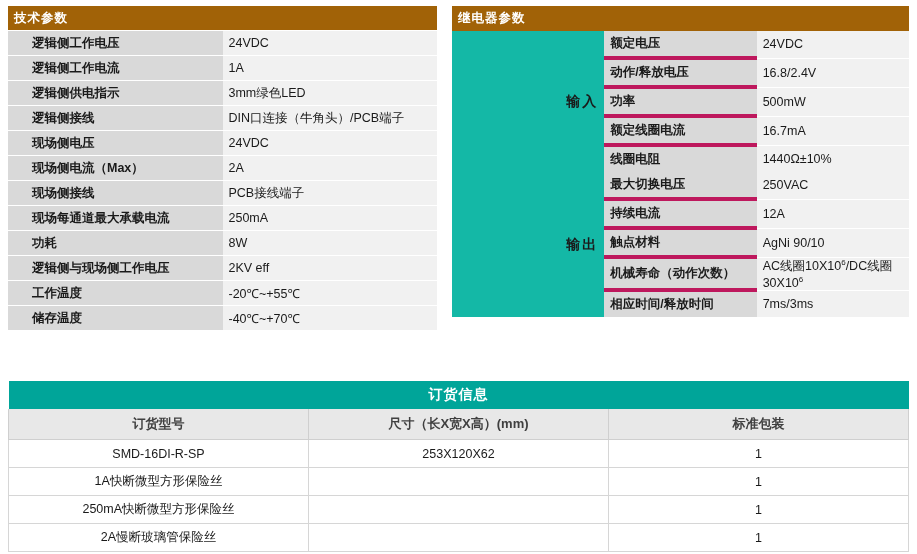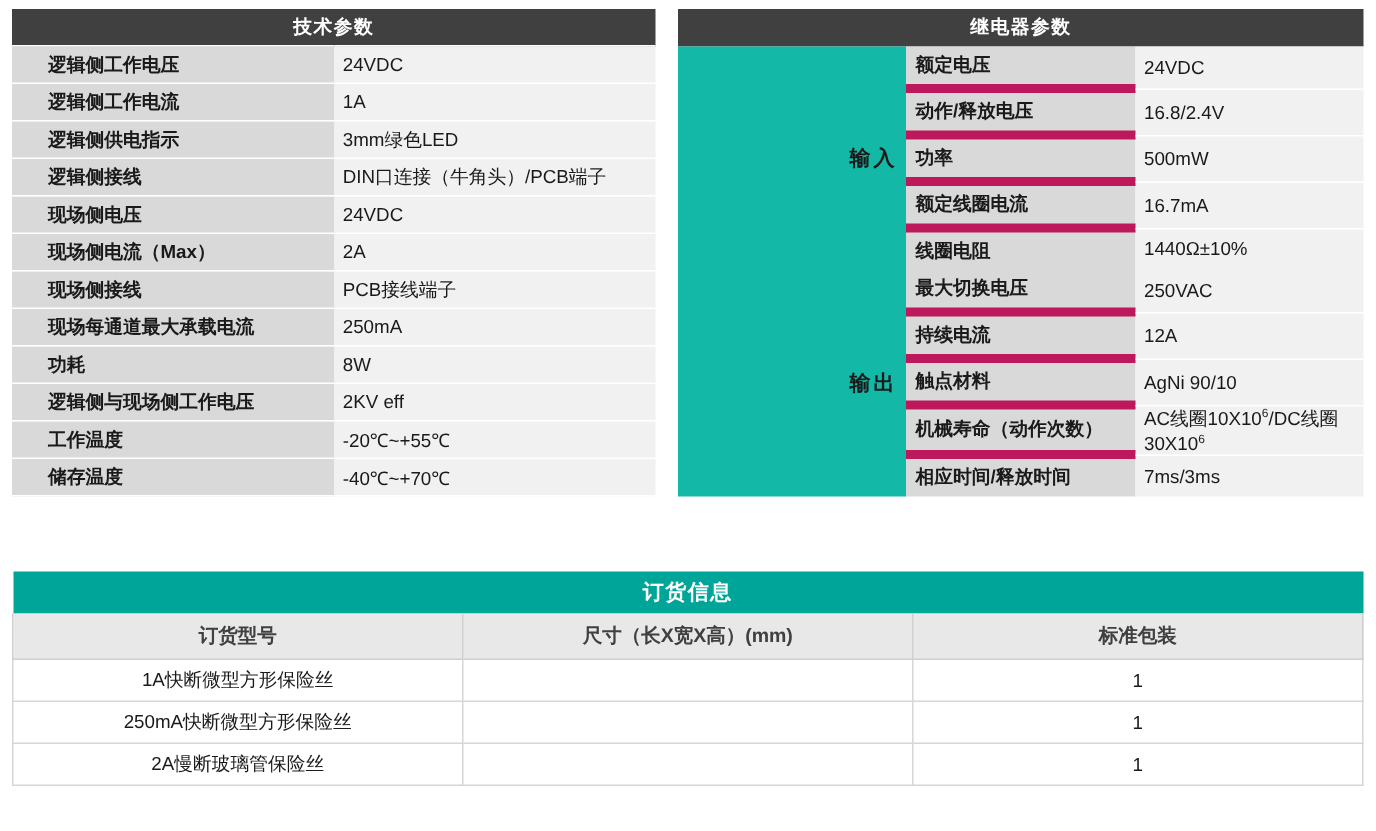--- a/index.html
+++ b/index.html
@@ -20,25 +20,24 @@
     width: 917px;
     height: 554px;
   }
 
   
   table {
     border-collapse: collapse;
     table-layout: fixed;
   }
   .hdr td, .hdr th {
-    background: #404040;
+    background: #a16207;
     color: #ffffff;
     font-size: 14px;
     font-weight: bold;
-    text-align: center;
     letter-spacing: 1px;
     height: 26px;
     padding: 0;
   }
 
   
   .spec-wrap {
     position: absolute;
     left: 8px;
     top: 6px;
@@ -89,21 +88,21 @@
     font-weight: bold;
     font-size: 14px;
     color: #1a1a1a;
     letter-spacing: 2px;
   }
   table.relay td.k {
     width: 175px;
     background: #d9d9d9;
     font-weight: bold;
     color: #1a1a1a;
-    border-bottom: 6px solid #be185d;
+    border-bottom: 4px solid #be185d;
   }
   table.relay td.v {
     background: #f1f1f1;
     color: #1a1a1a;
     border-bottom: 1px solid #ffffff;
   }
   table.relay td.v.last, table.relay td.k.last {
     border-bottom: none;
   }
   sup {
@@ -271,20 +270,25 @@
       <tbody>
           <tr>
         <td class="ohdr" colspan="3">订货信息</td>
       </tr>
       <tr>
         <th style="width:295px">订货型号</th>
         <th style="width:342px">尺寸（长X宽X高）(mm)</th>
         <th style="width:264px">标准包装</th>
       </tr>
       <tr>
+        <td class="cell">SMD-16DI-R-SP</td>
+        <td class="cell">253X120X62</td>
+        <td class="cell">1</td>
+      </tr>
+      <tr>
         <td class="cell">1A快断微型方形保险丝</td>
         <td class="cell"></td>
         <td class="cell">1</td>
       </tr>
       <tr>
         <td class="cell">250mA快断微型方形保险丝</td>
         <td class="cell"></td>
         <td class="cell">1</td>
       </tr>
       <tr>

